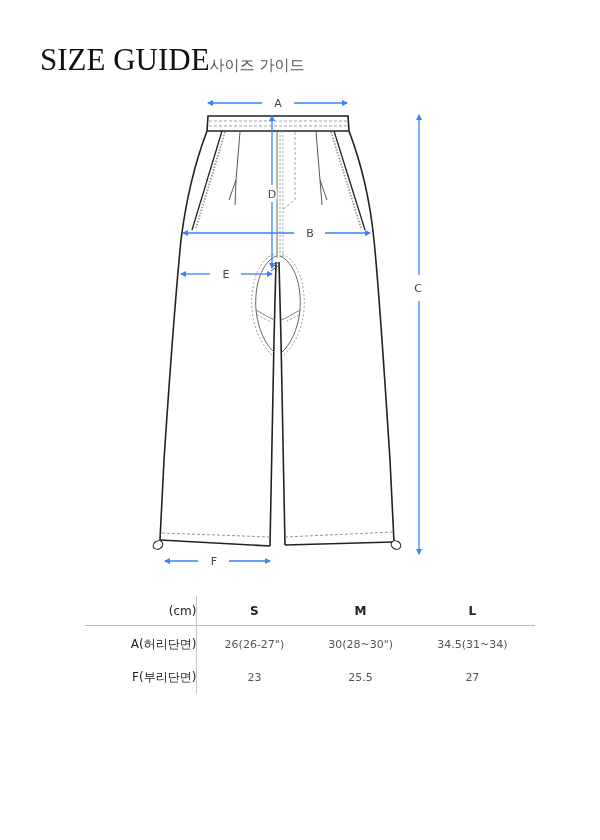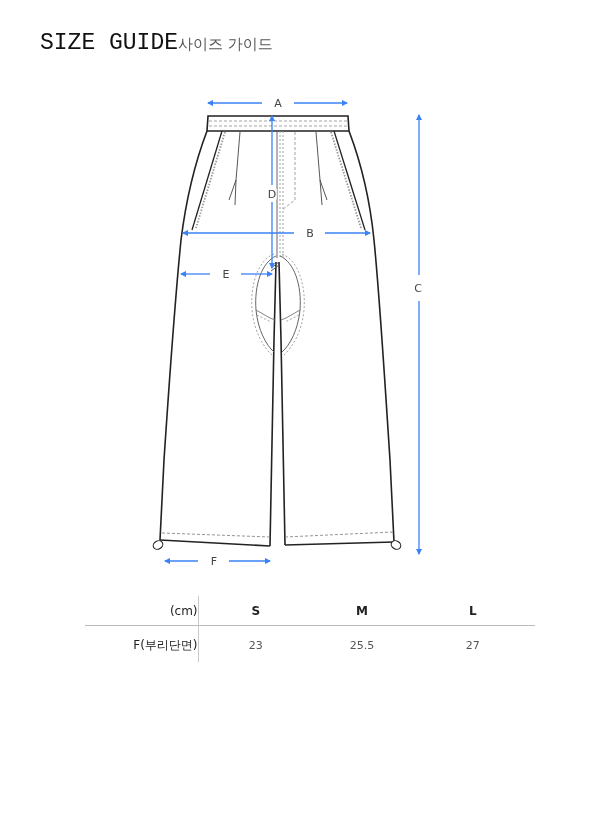--- a/index.html
+++ b/index.html
@@ -17,25 +17,26 @@
     }
     .title-wrap {
       position: absolute;
       left: 40px;
       top: 30px;
       display: flex;
       align-items: baseline;
       white-space: nowrap;
     }
     .title-en {
-      font-family: Liberation Mono, monospace;
-      font-size: 23px;
+      font-family: Liberation Serif, serif;
+      font-size: 31px;
       font-weight: normal;
       letter-spacing: 0px;
       color: #111;
+      margin-top: 12px;
     }
     .title-ko {
       font-family: "DejaVu Sans", sans-serif;
       font-size: 15px;
       color: #555;
       margin-left: 0;
     }
     .diagram {
       position: absolute;
       left: 0;
@@ -222,19 +223,25 @@
   <thead>
     <tr>
       <th class="col-label">(cm)</th>
       <th class="col-size c-s">S</th>
       <th class="col-size c-m">M</th>
       <th class="col-size c-l">L</th>
     </tr>
   </thead>
   <tbody>
     <tr>
+      <td class="col-label">A(허리단면)</td>
+      <td class="col-size">26(26-27")</td>
+      <td class="col-size">30(28~30")</td>
+      <td class="col-size">34.5(31~34)</td>
+    </tr>
+    <tr>
       <td class="col-label">F(부리단면)</td>
       <td class="col-size">23</td>
       <td class="col-size">25.5</td>
       <td class="col-size">27</td>
     </tr>
   </tbody>
 </table>
 
 </body></html>

